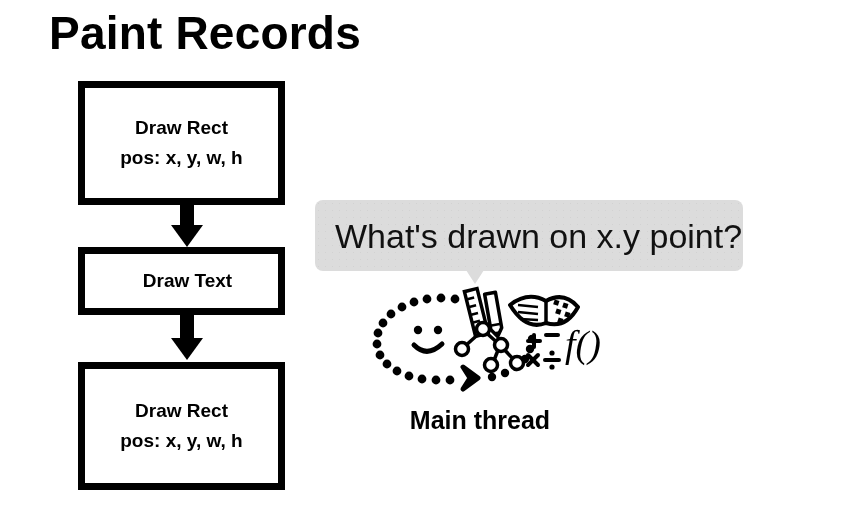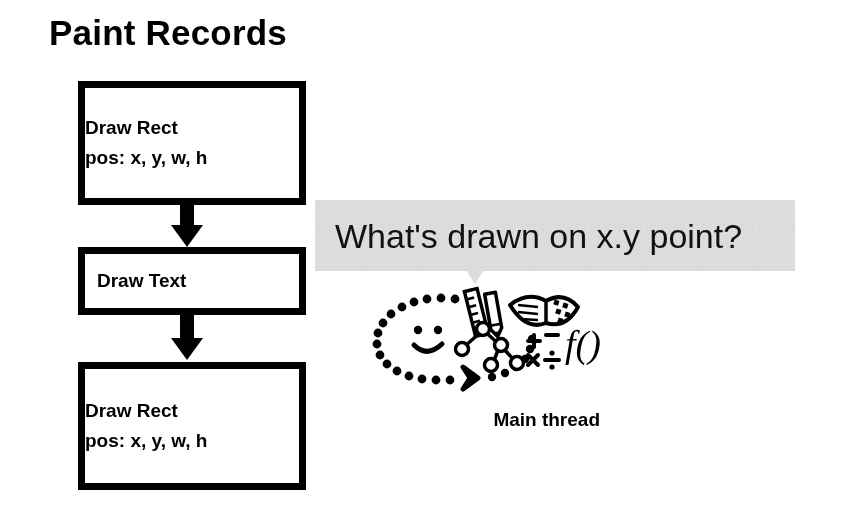--- a/index.html
+++ b/index.html
@@ -17,38 +17,38 @@
     height: 506px;
     background: #ffffff;
     overflow: hidden;
   }
 
   
   #slide-title {
     position: absolute;
     left: 49px;
     top: 11px;
-    font-size: 35px;
+    font-size: 46px;
     font-weight: bold;
     letter-spacing: 0.2px;
     line-height: 44px;
     white-space: nowrap;
   }
 
   
   .record-box {
     position: absolute;
     left: 78px;
-    width: 228px;
+    width: 207px;
     box-sizing: border-box;
     border: 7px solid #000000;
     background: #ffffff;
     display: flex;
     flex-direction: column;
-    align-items: flex-start;
+    align-items: center;
     justify-content: center;
     text-align: center;
   }
   .record-line {
     font-size: 19px;
     font-weight: bold;
     line-height: 30px;
     white-space: nowrap;
   }
 
@@ -83,28 +83,28 @@
   #connector-1 .head  { top: 20px; }
   #connector-2 { top: 315px; height: 47px; }
   #connector-2 .shaft { height: 25px; }
   #connector-2 .head  { top: 23px; }
 
   
   #speech-bubble {
     position: absolute;
     left: 315px;
     top: 200px;
-    width: 480px;
+    width: 428px;
     height: 71px;
     box-sizing: border-box;
     background-color: #dcdcdc;
     background-image:
       radial-gradient(circle, #d2d2d2 0.9px, transparent 1px);
     background-size: 7px 7px;
-    border-radius: 1px;
+    border-radius: 8px;
     display: flex;
     align-items: center;
     padding-left: 20px;
   }
   #speech-bubble-text {
     font-size: 34px;
     line-height: 40px;
     white-space: nowrap;
     color: #111111;
   }
@@ -128,22 +128,22 @@
     height: 120px;
   }
   #thinking-illustration svg { display: block; }
 
   
   #main-thread-label {
     position: absolute;
     left: 360px;
     top: 404px;
     width: 240px;
-    text-align: right;
-    font-size: 19px;
+    text-align: center;
+    font-size: 25px;
     font-weight: bold;
     line-height: 32px;
     white-space: nowrap;
   }
 </style>
 </head>
 <body>
 
 <div id="slide">
 

